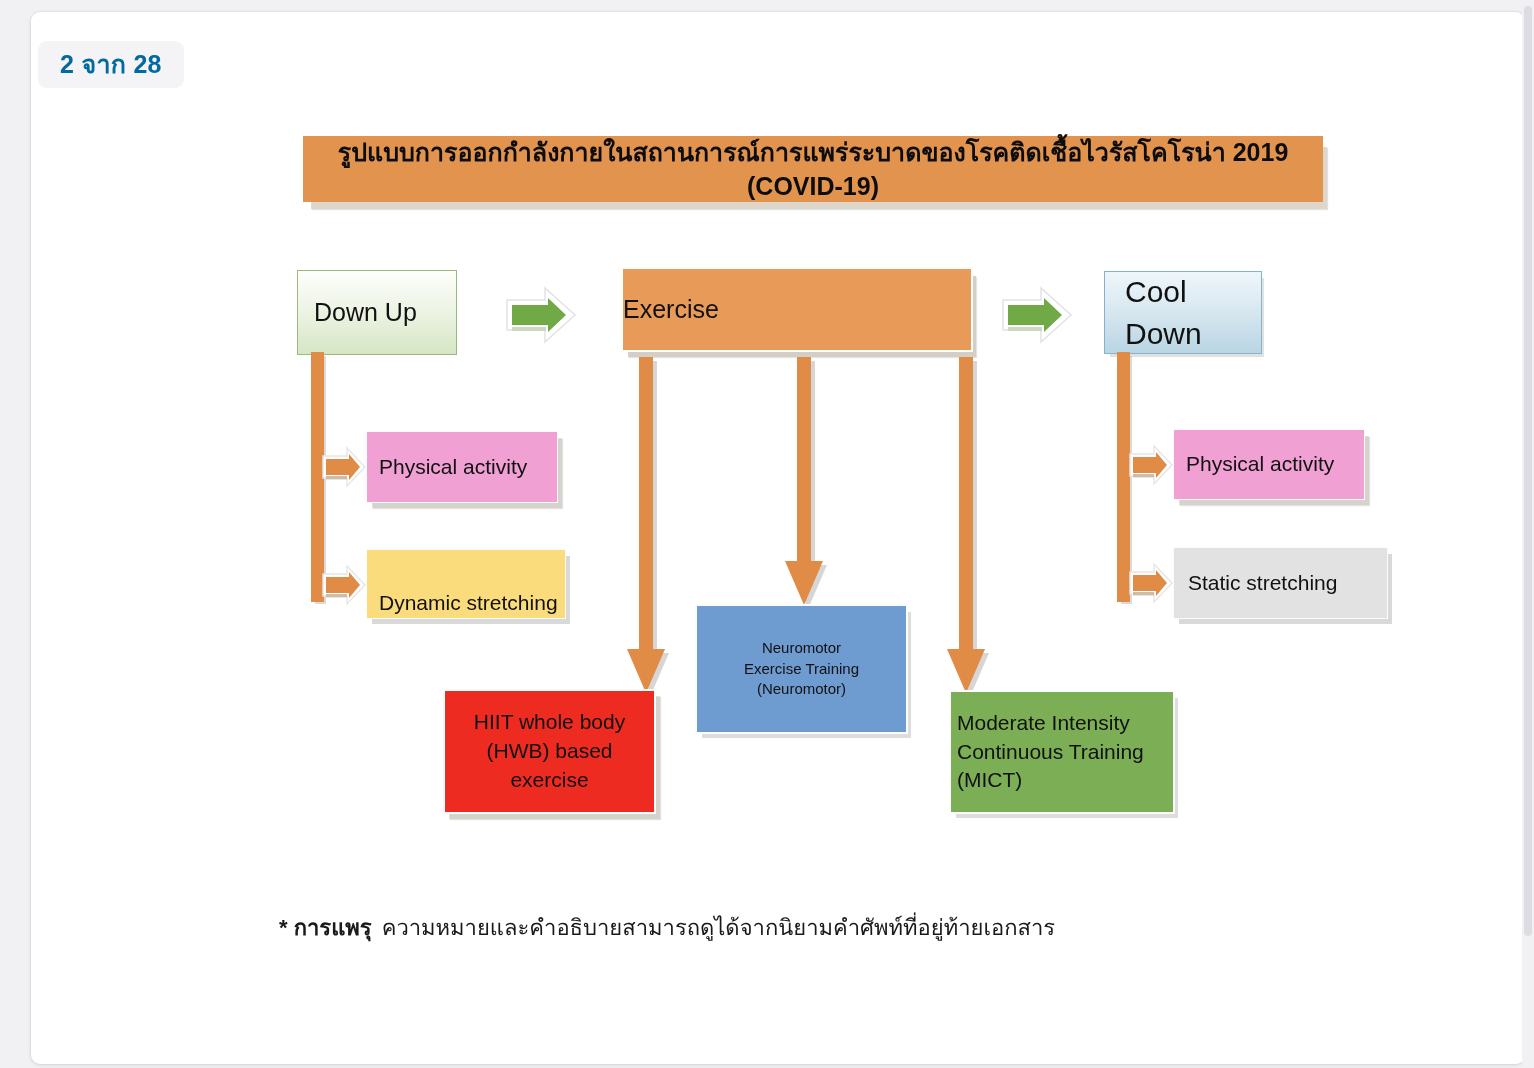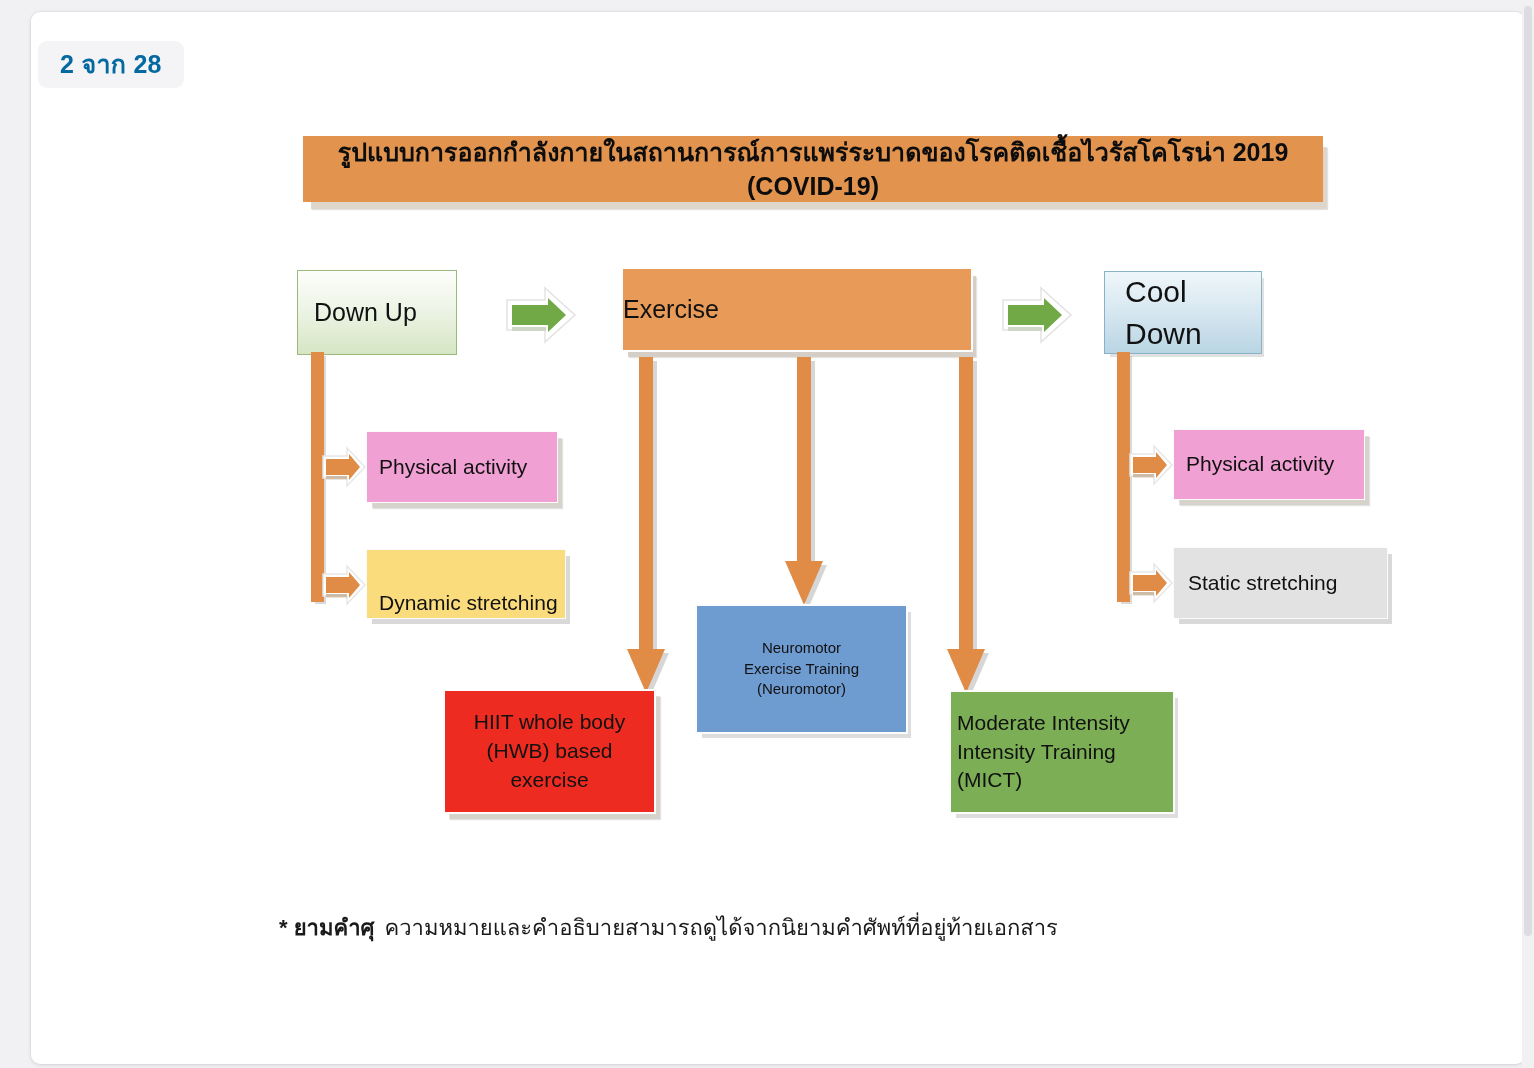--- a/index.html
+++ b/index.html
@@ -318,27 +318,27 @@
       <span class="lbl">
         <span>Neuromotor</span><br>
         <span>Exercise Training</span><br>
         <span>(Neuromotor)</span>
       </span>
     </div>
 
     <div class="box" id="box-mict">
       <span class="lbl">
         <span>Moderate Intensity</span><br>
-        <span>Intensity Training</span><br>
+        <span>Continuous Training</span><br>
         <span>(MICT)</span>
       </span>
     </div>
 
     <div id="footnote">
-      <span class="strong">* ยามคำศุ</span><span class="rest">ความหมายและคำอธิบายสามารถดูได้จากนิยามคำศัพท์ที่อยู่ท้ายเอกสาร</span>
+      <span class="strong">* การแพรุ</span><span class="rest">ความหมายและคำอธิบายสามารถดูได้จากนิยามคำศัพท์ที่อยู่ท้ายเอกสาร</span>
     </div>
 
   </div>
 
   <div id="page-badge">2 จาก 28</div>
 
   <div id="scrollbar-track">
     <div id="scrollbar-thumb"></div>
   </div>
 

